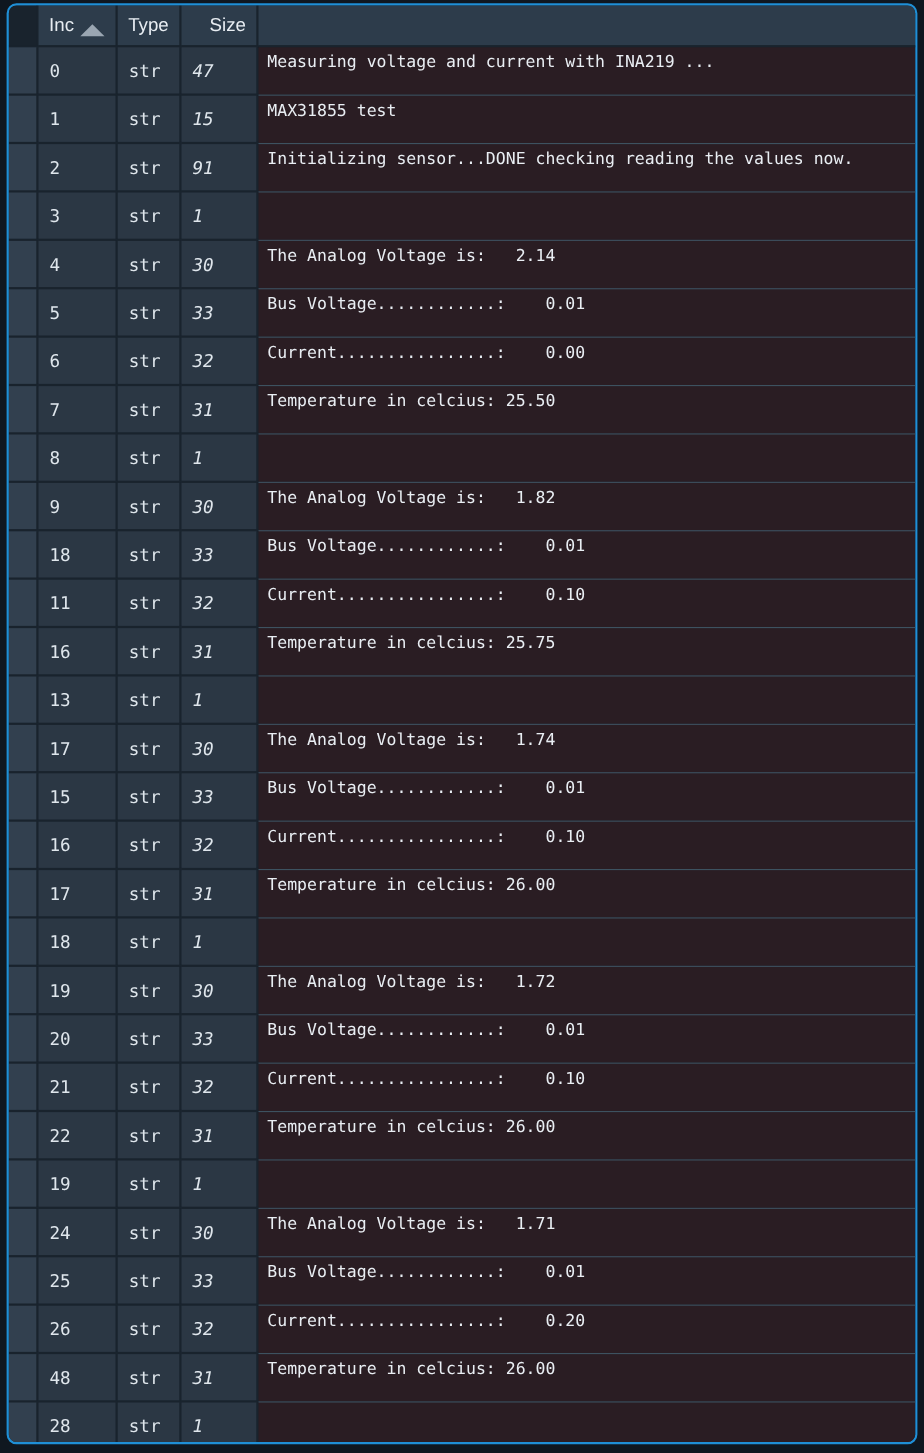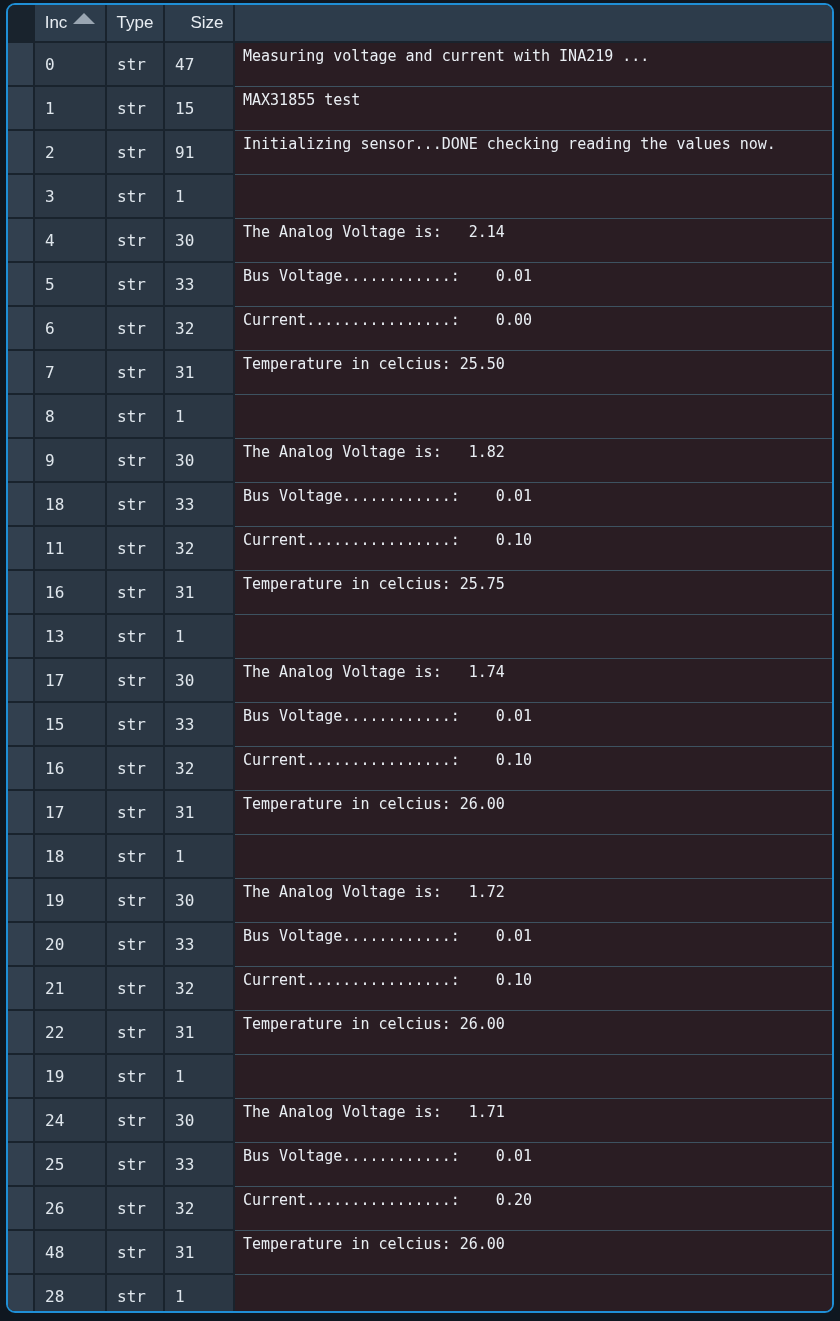--- a/index.html
+++ b/index.html
@@ -69,21 +69,21 @@
   th.col-type-head    { width: 56px; }
   th.col-size-head    { width: 52px; padding-left: 16px; }
   th.col-value-head   {
     width: 629px;
     background: #2d3c4b;
     border-right: none;
   }
 
   .head-inner {
     display: flex;
-    align-items: flex-start;
+    align-items: flex-end;
     justify-content: center;
     gap: 6px;
     height: 100%;
   }
   .sort-caret {
     width: 0;
     height: 0;
     border-left: 11px solid transparent;
     border-right: 11px solid transparent;
     border-bottom: 11px solid #9aa6b2;
@@ -109,21 +109,21 @@
     background: #2b3744;
     color: #dfe6ec;
     font-family: "DejaVu Sans Mono", monospace;
     font-size: 16px;
     border-right: 2px solid #19232d;
     border-bottom: 2px solid #19232d;
     padding-left: 10px;
   }
   td.cell-index { width: 70px; }
   td.cell-type  { width: 56px; }
-  td.cell-size  { width: 52px; }
+  td.cell-size  { width: 52px; font-style: italic; }
 
   td.cell-value {
     width: 629px;
     background: #2a1d23;
     color: #e9eef3;
     font-family: "DejaVu Sans Mono", monospace;
     font-size: 15px;
     white-space: pre;
     padding: 0 0 0 8px;
     vertical-align: top;

